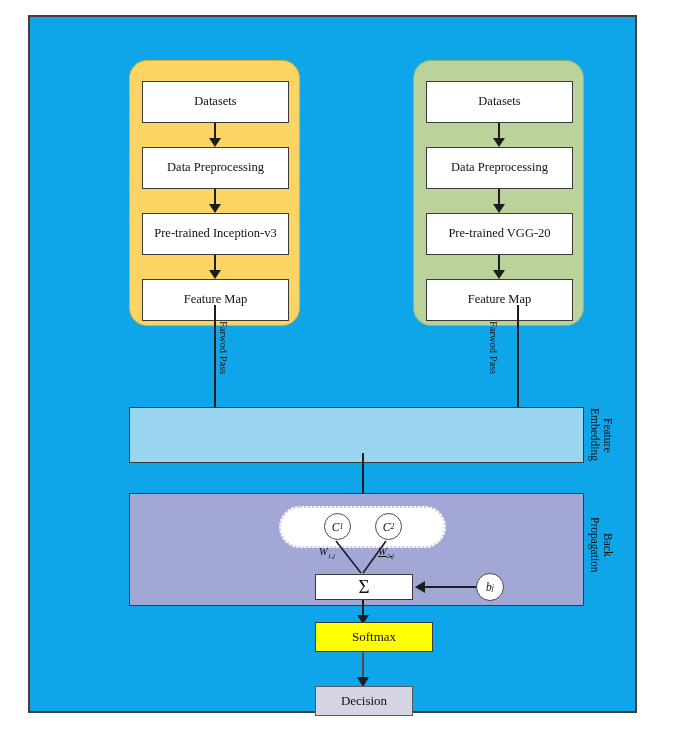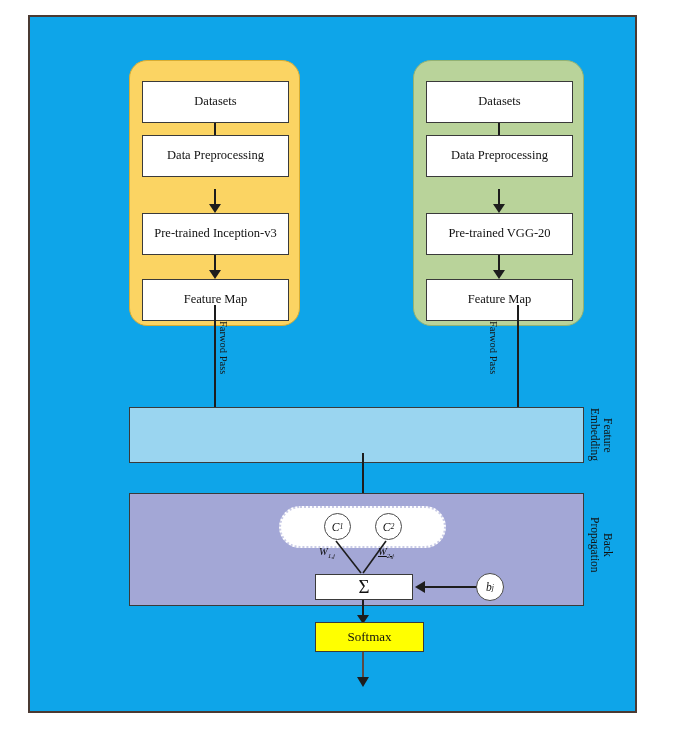--- a/index.html
+++ b/index.html
@@ -60,21 +60,21 @@
     display: flex;
     align-items: center;
     justify-content: center;
     font-size: 12.5px;
     color: #101010;
     text-align: center;
     line-height: 1.1;
     white-space: nowrap;
   }
   .pbox.r1 { top: 20px; }
-  .pbox.r2 { top: 74px; font-family: Liberation Serif, serif; }
+  .pbox.r2 { top: 86px; font-family: Liberation Serif, serif; }
   .pbox.r3 { top: 152px; text-align: center; }
   .pbox.r4 { top: 218px; }
 
   
   .vconn {
     position: absolute;
     left: 84px;
     width: 2px;
     background: #1d1d1d;
   }
@@ -266,21 +266,21 @@
 
   
   #sigma-to-softmax { left: 332px; top: 583px; width: 2px; height: 19px; }
   #ah-softmax { position: absolute; left: 327px; top: 598px;
     width:0;height:0;border-left:6px solid transparent;border-right:6px solid transparent;
     border-top: 9px solid #1d1d1d; }
   #softmax-box {
     position: absolute;
     left: 285px;
     top: 605px;
-    width: 109px;
+    width: 118px;
     height: 30px;
     background: #ffff00;
     border: 1px solid #3a3a3a;
     box-sizing: border-box;
     display: flex; align-items: center; justify-content: center;
     font-size: 13px; color: #101010;
   }
   #softmax-to-decision { left: 332px; top: 635px; width: 2px; height: 29px;
     background: #5a4a45; }
   #ah-decision { position: absolute; left: 327px; top: 660px;
@@ -416,15 +416,18 @@
     </div>
 
     <div id="sigma-to-softmax" class="route"></div>
     <div id="ah-softmax"></div>
     <div id="softmax-box">
       <span>Softmax</span>
     </div>
 
     <div id="softmax-to-decision" class="route"></div>
     <div id="ah-decision"></div>
+    <div id="decision-box">
+      <span>Decision</span>
+    </div>
 
   </div>
 </div>
 
 </body></html>

